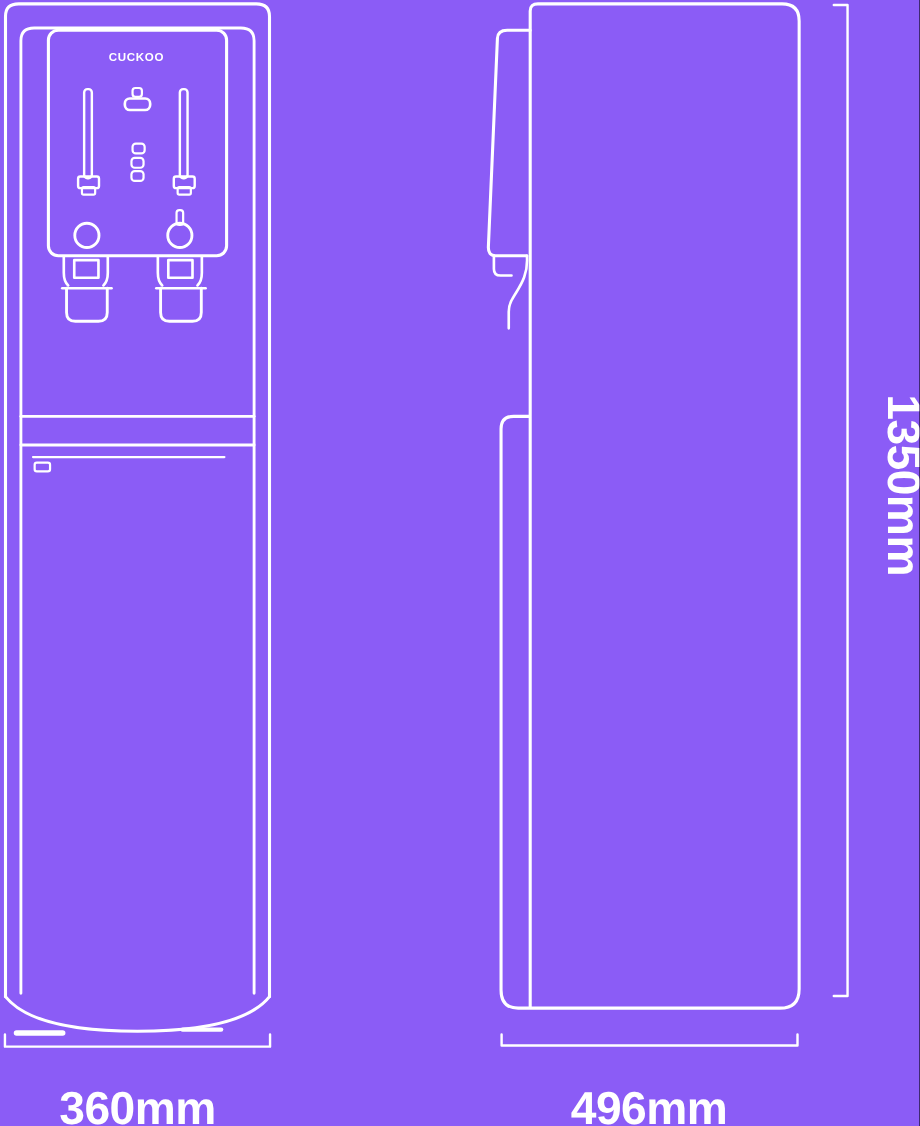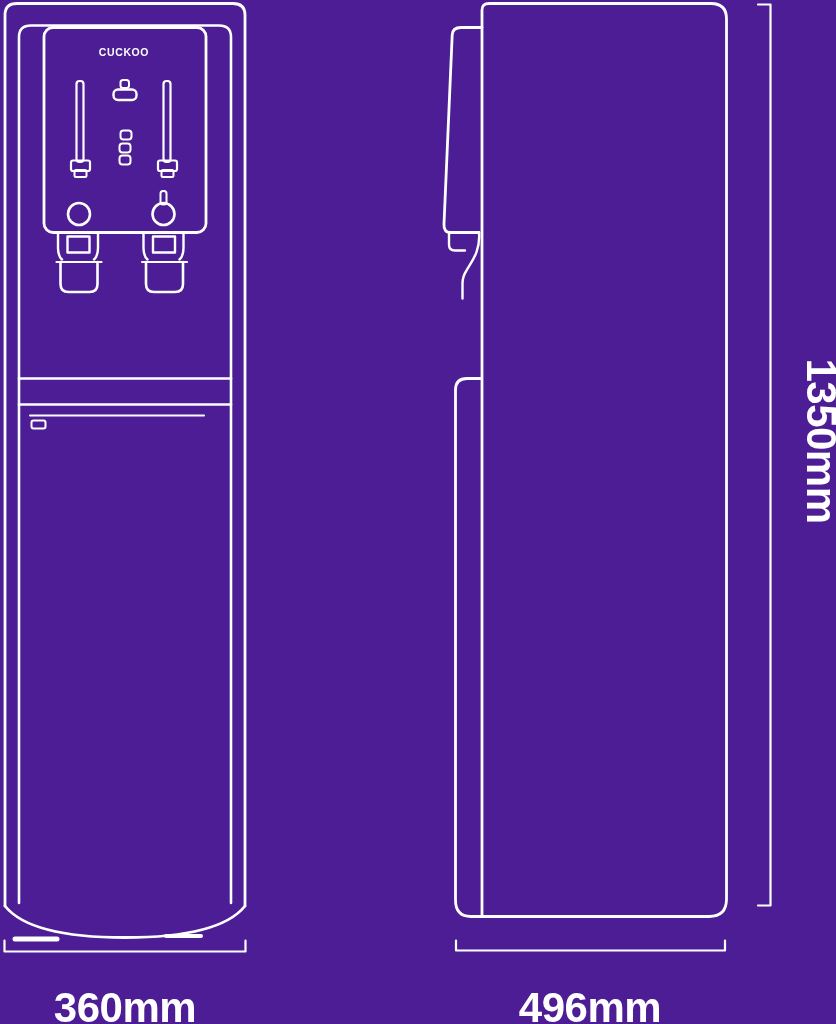--- a/index.html
+++ b/index.html
@@ -1,20 +1,20 @@
 <!DOCTYPE html>
 <html><head>
 <meta charset="utf-8">
 <style>
   html, body { margin: 0; padding: 0; background: #000; }
   .screen {
     position: relative;
     width: 836px;
     height: 1024px;
-    background: #4c1d95;
+    background: #8b5cf6;
     overflow: hidden;
     font-family: "Liberation Sans", sans-serif;
   }
   .drawing {
     position: absolute;
     left: 0; top: 0;
     width: 836px; height: 1024px;
   }
   .drawing path, .drawing rect, .drawing circle {
     fill: none;

